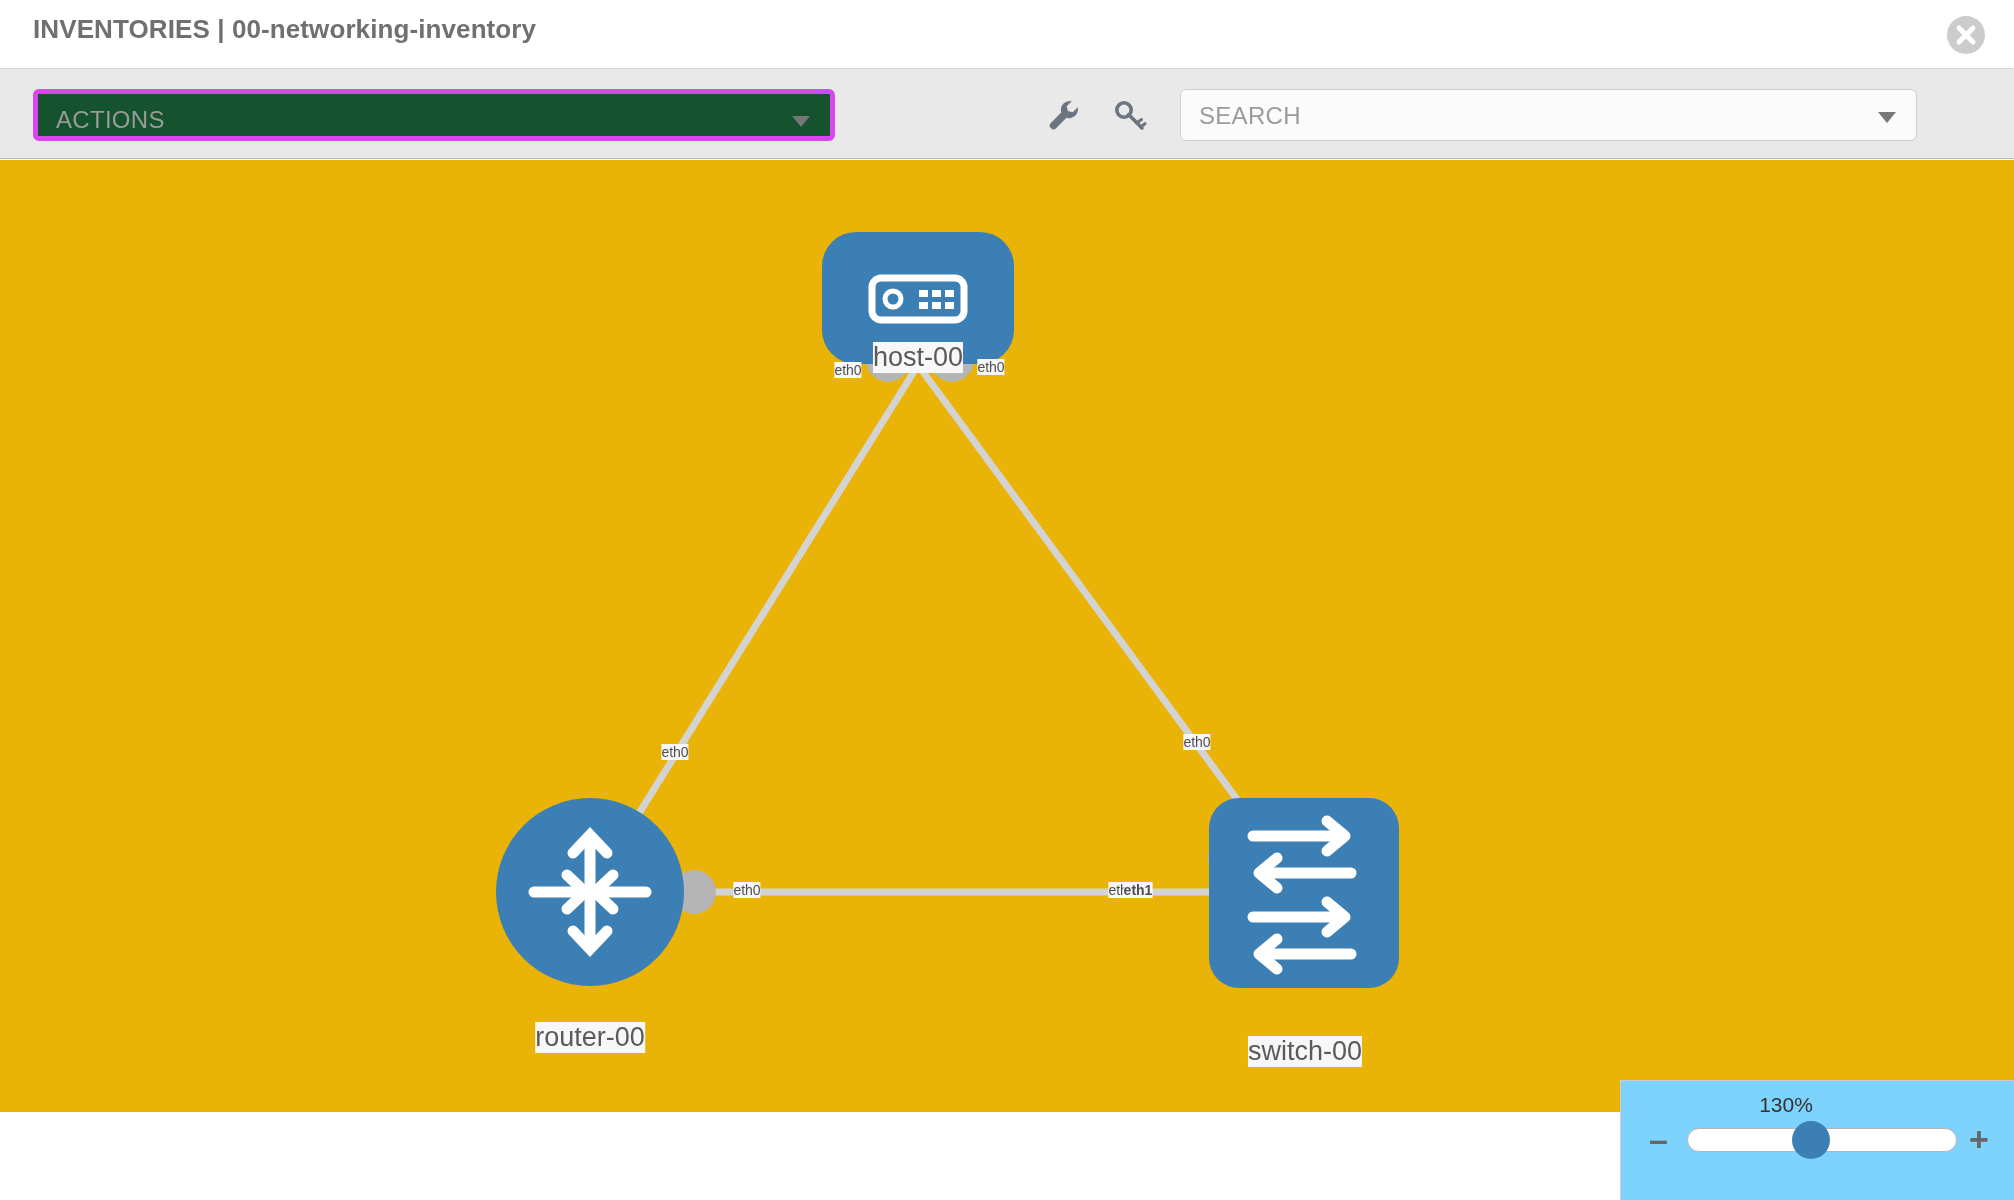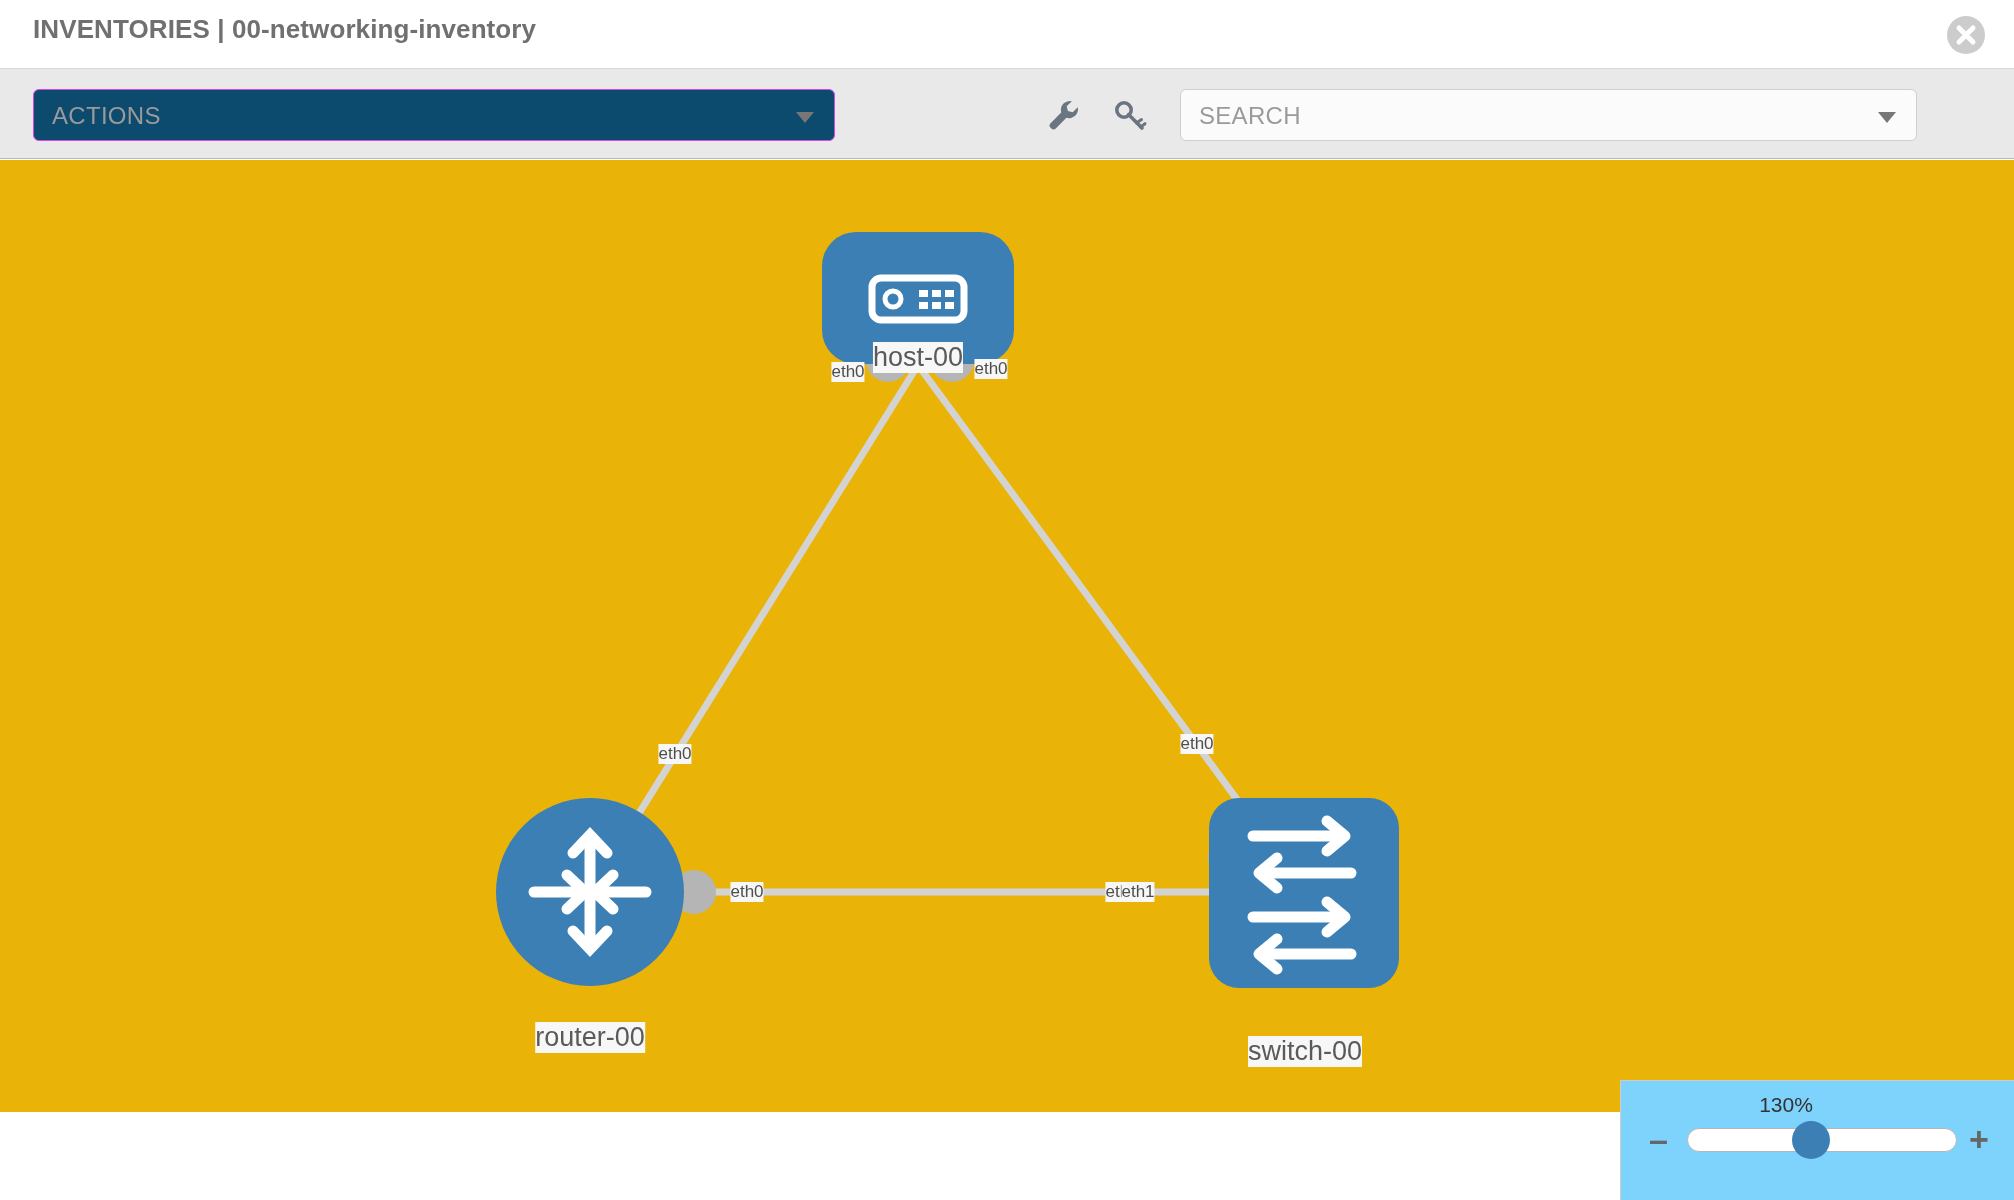--- a/index.html
+++ b/index.html
@@ -49,22 +49,22 @@
     position: absolute;
     left: 0; top: 69px;
     width: 2014px; height: 90px;
     background: #e9e9e9;
     border-bottom: 1px solid #b9b9b9;
   }
   .actions-select {
     position: absolute;
     left: 33px; top: 20px;
     width: 802px; height: 52px;
-    background: #0c4a6e;
-    border: 1px solid #d946ef;
+    background: #14532d;
+    border: 5px solid #d946ef;
     border-radius: 6px;
     cursor: pointer;
   }
   .actions-label {
     position: absolute;
     left: 18px; top: 12px;
     font-size: 24px;
     color: #9a9a9a;
     letter-spacing: 0.3px;
   }
@@ -116,21 +116,21 @@
   .node-label {
     position: absolute;
     font-size: 27px;
     color: #5a5a5a;
     background: #f7f7f7;
     white-space: nowrap;
     transform: translateX(-50%);
   }
   .iface-label {
     position: absolute;
-    font-size: 17px;
+    font-size: 14px;
     color: #4e4e4e;
     background: #f7f7f7;
     white-space: nowrap;
     transform: translateX(-50%);
   }
 
   
   .zoom-panel {
     position: absolute;
     left: 1620px; top: 1080px;
@@ -286,21 +286,21 @@
     <div class="node-label" style="left:918px; top:182px;">host-00</div>
     <div class="node-label" style="left:590px; top:862px;">router-00</div>
     <div class="node-label" style="left:1305px; top:862px;margin-top:14px;">switch-00</div>
 
     <div class="iface-label" style="left:848px; top:202px;">eth0</div>
     <div class="iface-label" style="left:991px; top:199px;">eth0</div>
     <div class="iface-label" style="left:675px; top:584px;">eth0</div>
     <div class="iface-label" style="left:1197px; top:574px;">eth0</div>
     <div class="iface-label" style="left:747px; top:722px;">eth0</div>
     <div class="iface-label" style="left:1122px; top:722px;">eth0</div>
-    <div class="iface-label" style="left:1138px; top:722px;">eth1</div>
+    <div class="iface-label" style="left:1138px; top:722px;font-weight:bold;">eth1</div>
   </div>
 
   <div class="zoom-panel">
     <div class="zoom-value">130%</div>
 
     <div class="zoom-minus">–</div>
 
     <div class="zoom-track"></div>
     <div class="zoom-thumb"></div>
 

